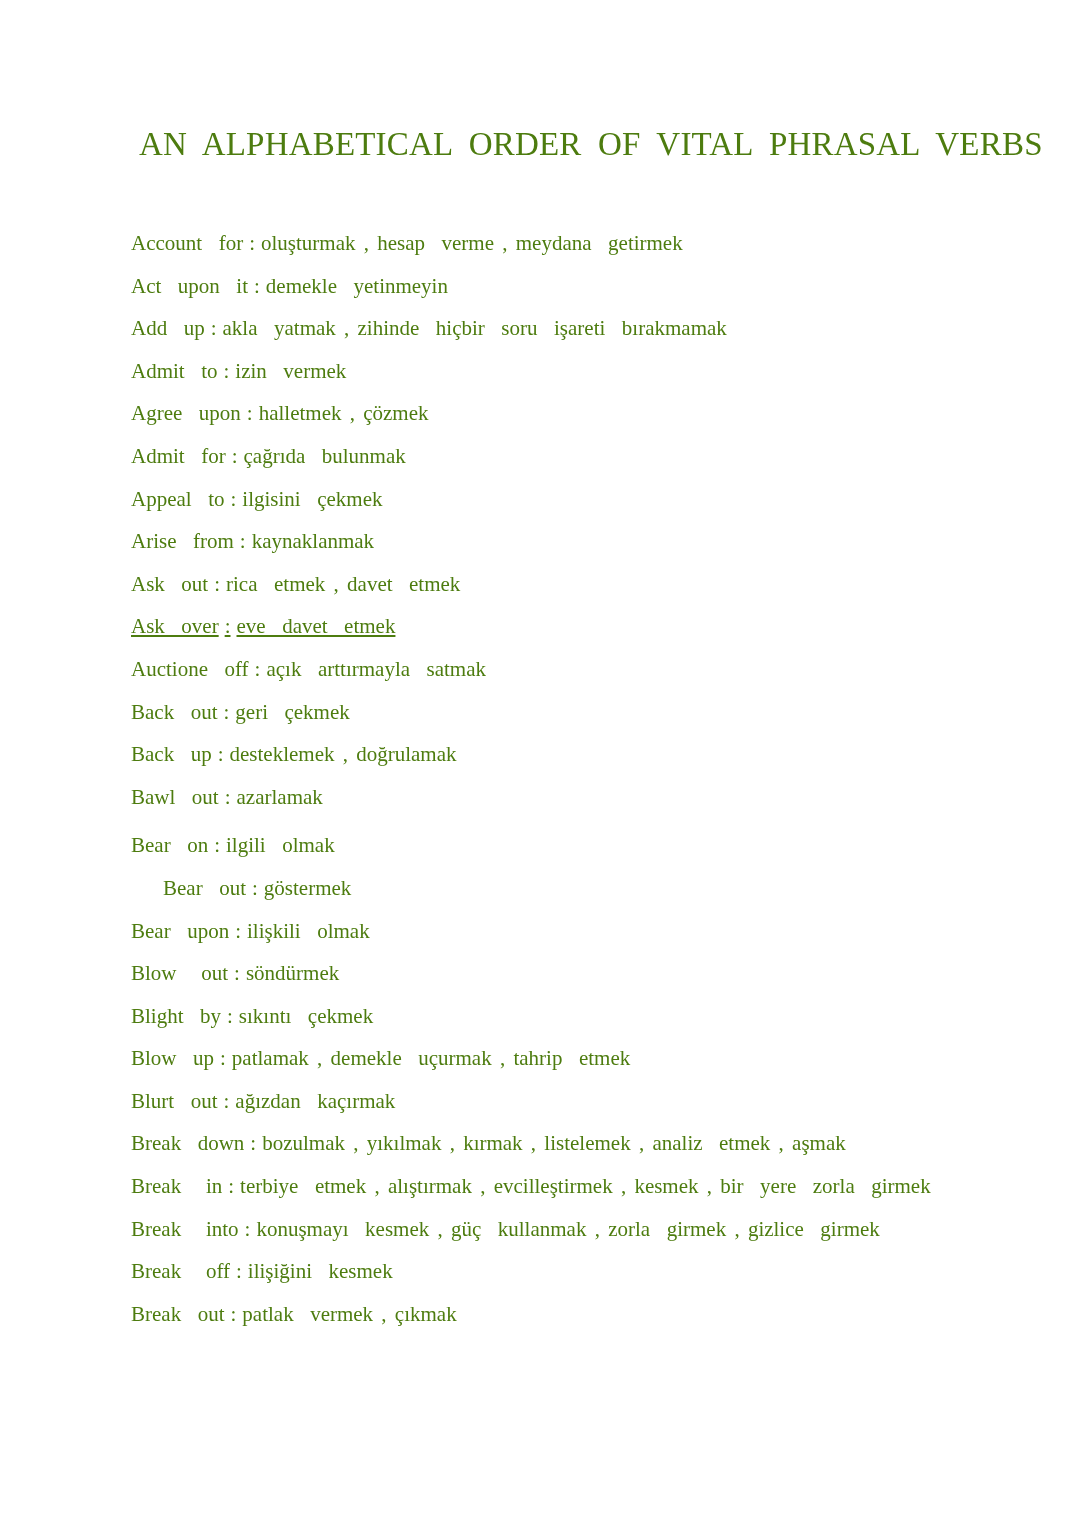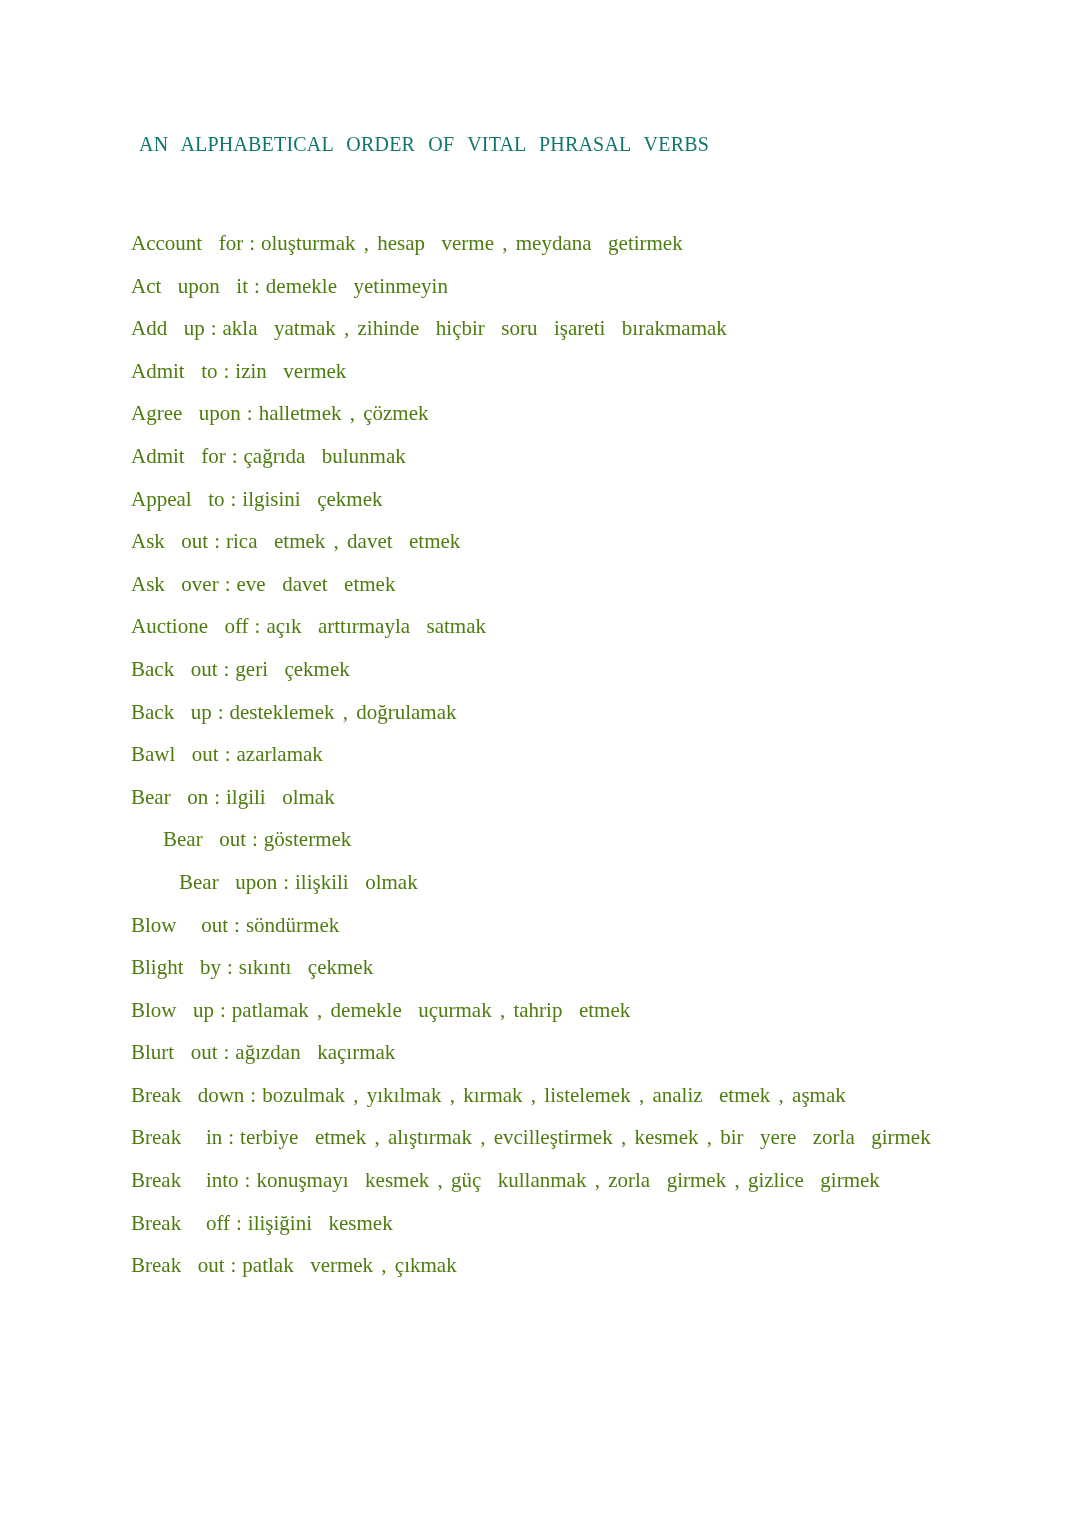--- a/index.html
+++ b/index.html
@@ -19,25 +19,25 @@
       position: absolute;
       left: 0; top: 0;
       width: 1080px;
       height: 1527px;
       background: #ffffff;
     }
     .title {
       position: absolute;
       left: 139px;
       top: 128px;
-      font-size: 20px;
+      font-size: 33px;
       letter-spacing: 0.2px;
       word-spacing: 8px;
       white-space: nowrap;
-      color: #0f766e;
+      color: #4d7c0f;
       line-height: 32px;
     }
     .entries {
       position: absolute;
       left: 131px;
       top: 229px;
       margin: 0;
       padding: 0;
       list-style: none;
     }
@@ -59,29 +59,30 @@
 <div class="page">
   <div class="title">AN  ALPHABETICAL  ORDER  OF  VITAL  PHRASAL VERBS</div>
   <ul class="entries" id="entries">
       <li class="entry" style="white-space: pre;"><span>Account  for</span><span class="sep">:</span><span>oluşturmak , hesap  verme , meydana  getirmek</span></li>
       <li class="entry" style="white-space: pre;"><span>Act  upon  it</span><span class="sep">:</span><span>demekle  yetinmeyin</span></li>
       <li class="entry" style="white-space: pre;"><span>Add  up</span><span class="sep">:</span><span>akla  yatmak , zihinde  hiçbir  soru  işareti  bırakmamak</span></li>
       <li class="entry" style="white-space: pre;"><span>Admit  to</span><span class="sep">:</span><span>izin  vermek</span></li>
       <li class="entry" style="white-space: pre;"><span>Agree  upon</span><span class="sep">:</span><span>halletmek , çözmek</span></li>
       <li class="entry" style="white-space: pre;"><span>Admit  for</span><span class="sep">:</span><span>çağrıda  bulunmak</span></li>
       <li class="entry" style="white-space: pre;"><span>Appeal  to</span><span class="sep">:</span><span>ilgisini  çekmek</span></li>
+      <li class="entry" style="white-space: pre;"><span>Arise  from</span><span class="sep">:</span><span>kaynaklanmak</span></li>
       <li class="entry" style="white-space: pre;"><span>Ask  out</span><span class="sep">:</span><span>rica  etmek , davet  etmek</span></li>
-      <li class="entry" style="white-space: pre;"><span>Ask  over</span><span class="sep">:</span><span>eve  davet  etmek</span></li>
+      <li class="entry" style="white-space: pre; text-decoration: underline;"><span>Ask  over</span><span class="sep">:</span><span>eve  davet  etmek</span></li>
       <li class="entry" style="white-space: pre;"><span>Auctione  off</span><span class="sep">:</span><span>açık  arttırmayla  satmak</span></li>
       <li class="entry" style="white-space: pre;"><span>Back  out</span><span class="sep">:</span><span>geri  çekmek</span></li>
       <li class="entry" style="white-space: pre;"><span>Back  up</span><span class="sep">:</span><span>desteklemek , doğrulamak</span></li>
       <li class="entry" style="white-space: pre;"><span>Bawl  out</span><span class="sep">:</span><span>azarlamak</span></li>
-      <li class="entry" style="white-space: pre;"><span>Bear  on</span><span class="sep">:</span><span>ilgili  olmak</span></li>
+      <li class="entry" style="white-space: pre; margin-top: 6px;"><span>Bear  on</span><span class="sep">:</span><span>ilgili  olmak</span></li>
       <li class="entry" style="white-space: pre; margin-left: 32px;"><span>Bear  out</span><span class="sep">:</span><span>göstermek</span></li>
-      <li class="entry" style="white-space: pre; margin-left: 48px;"><span>Bear  upon</span><span class="sep">:</span><span>ilişkili  olmak</span></li>
+      <li class="entry" style="white-space: pre;"><span>Bear  upon</span><span class="sep">:</span><span>ilişkili  olmak</span></li>
       <li class="entry" style="white-space: pre;"><span>Blow   out</span><span class="sep">:</span><span>söndürmek</span></li>
       <li class="entry" style="white-space: pre;"><span>Blight  by</span><span class="sep">:</span><span>sıkıntı  çekmek</span></li>
       <li class="entry" style="white-space: pre;"><span>Blow  up</span><span class="sep">:</span><span>patlamak , demekle  uçurmak , tahrip  etmek</span></li>
       <li class="entry" style="white-space: pre;"><span>Blurt  out</span><span class="sep">:</span><span>ağızdan  kaçırmak</span></li>
       <li class="entry" style="white-space: pre;"><span>Break  down</span><span class="sep">:</span><span>bozulmak , yıkılmak , kırmak , listelemek , analiz  etmek , aşmak</span></li>
       <li class="entry" style="white-space: pre;"><span>Break   in</span><span class="sep">:</span><span>terbiye  etmek , alıştırmak , evcilleştirmek , kesmek , bir  yere  zorla  girmek</span></li>
       <li class="entry" style="white-space: pre;"><span>Break   into</span><span class="sep">:</span><span>konuşmayı  kesmek , güç  kullanmak , zorla  girmek , gizlice  girmek</span></li>
       <li class="entry" style="white-space: pre;"><span>Break   off</span><span class="sep">:</span><span>ilişiğini  kesmek</span></li>
       <li class="entry" style="white-space: pre;"><span>Break  out</span><span class="sep">:</span><span>patlak  vermek , çıkmak</span></li>
     </ul>

